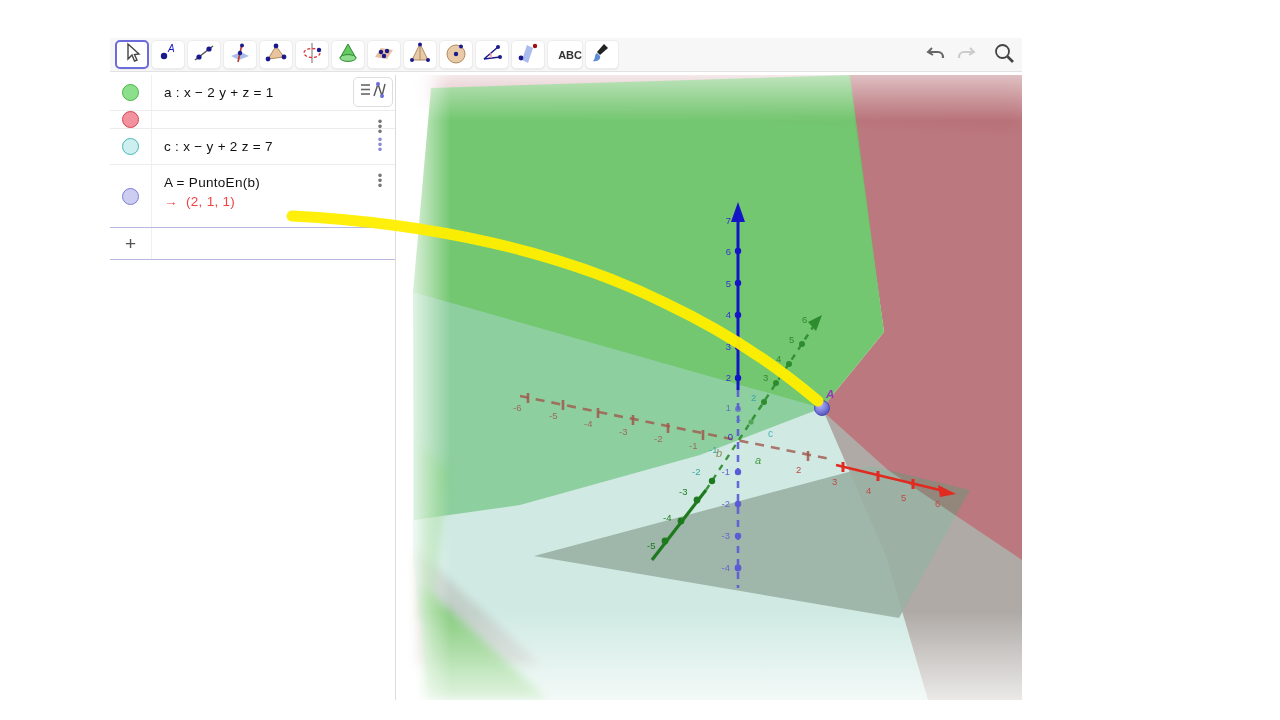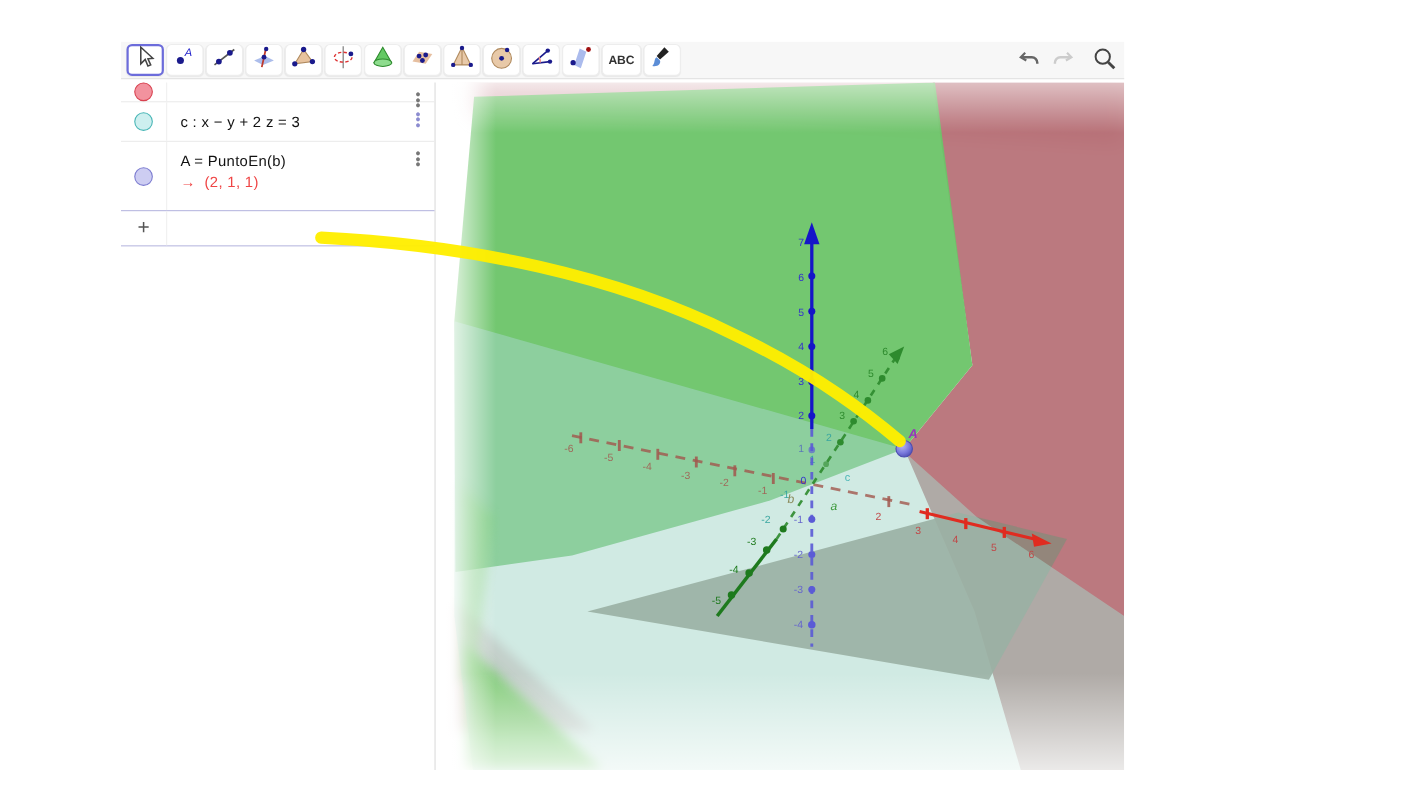--- a/index.html
+++ b/index.html
@@ -134,21 +134,21 @@
             <circle cx="20" cy="15" r="2" fill="#1a1a8c"></circle>
           </svg></span>
     </div>
     <div class="tbtn">
       <span><svg viewBox="0 0 24 22">
             <polygon points="6,18 11,3 17,6 12,21" fill="#96aae8" opacity=".8"></polygon>
             <circle cx="5" cy="16" r="2.4" fill="#1a1a8c"></circle>
             <circle cx="19" cy="4" r="2.2" fill="#a01010"></circle>
           </svg></span>
     </div>
-    <div class="tbtn" style="width:36px;">
+    <div class="tbtn" style="width:36px;justify-content:flex-end;">
       <span class="abc">ABC</span>
     </div>
     <div class="tbtn">
       <span><svg viewBox="0 0 24 22">
             <path d="M14 2 L18 6 L10 13 L7 10 Z" fill="#222"></path>
             <path d="M7 11 C4 13 6 16 3 19 C8 20 11 17 10 14 Z" fill="#5b8dd6"></path>
           </svg></span>
     </div>
 
     <div class="tb-right">
@@ -162,37 +162,53 @@
           </svg></span>
       <span style="margin-left:8px;"><svg viewBox="0 0 24 24">
             <circle cx="10.5" cy="10.5" r="6.5" fill="none" stroke="#444" stroke-width="1.8"></circle>
             <line x1="15.5" y1="15.5" x2="21" y2="21" stroke="#444" stroke-width="2.6"></line>
           </svg></span>
     </div>
   </div>
 
   <div class="algebra">
 
+    <div class="arow">
+      <div class="acell">
+          <span class="dot" style="background:#8CE08C;border-color:#46B846;"></span>
+        </div>
+      <div class="aexp">a : x − 2 y + z = 1</div>
+      <div class="stylebtn">
+        <span><svg viewBox="0 0 30 22" width="30" height="22">
+              <line x1="3" y1="6" x2="12" y2="6" stroke="#666" stroke-width="1.6"></line>
+              <line x1="3" y1="10.5" x2="12" y2="10.5" stroke="#666" stroke-width="1.6"></line>
+              <line x1="3" y1="15" x2="12" y2="15" stroke="#666" stroke-width="1.6"></line>
+              <polyline points="16,17 20,5 24,17 27,5" fill="none" stroke="#555" stroke-width="1.4"></polyline>
+              <circle cx="20" cy="5" r="2" fill="#6c6cdb"></circle>
+              <circle cx="24" cy="17" r="2" fill="#6c6cdb"></circle>
+            </svg></span>
+      </div>
+    </div>
 
     <div class="arow">
       <div class="acell">
           <span class="dot" style="background:#F2929E;border-color:#D8414F;"></span>
         </div>
       <div class="kebab" style="color:#777;">
           <span>•</span>
           <span>•</span>
           <span>•</span>
         </div>
     </div>
 
     <div class="arow">
       <div class="acell">
           <span class="dot" style="background:#CDEFEF;border-color:#49B6B6;"></span>
         </div>
-      <div class="aexp">c : x − y + 2 z = 3</div>
+      <div class="aexp">c : x − y + 2 z = 7</div>
       <div class="kebab" style="color:#8c8cd0;">
           <span>•</span>
           <span>•</span>
           <span>•</span>
         </div>
     </div>
 
     <div class="arow" style="flex-wrap:wrap; border-bottom:none;">
       <div class="acell" style="height:62px;">
           <span class="dot" style="background:#CDCDF2;border-color:#7C7CD0;"></span>

